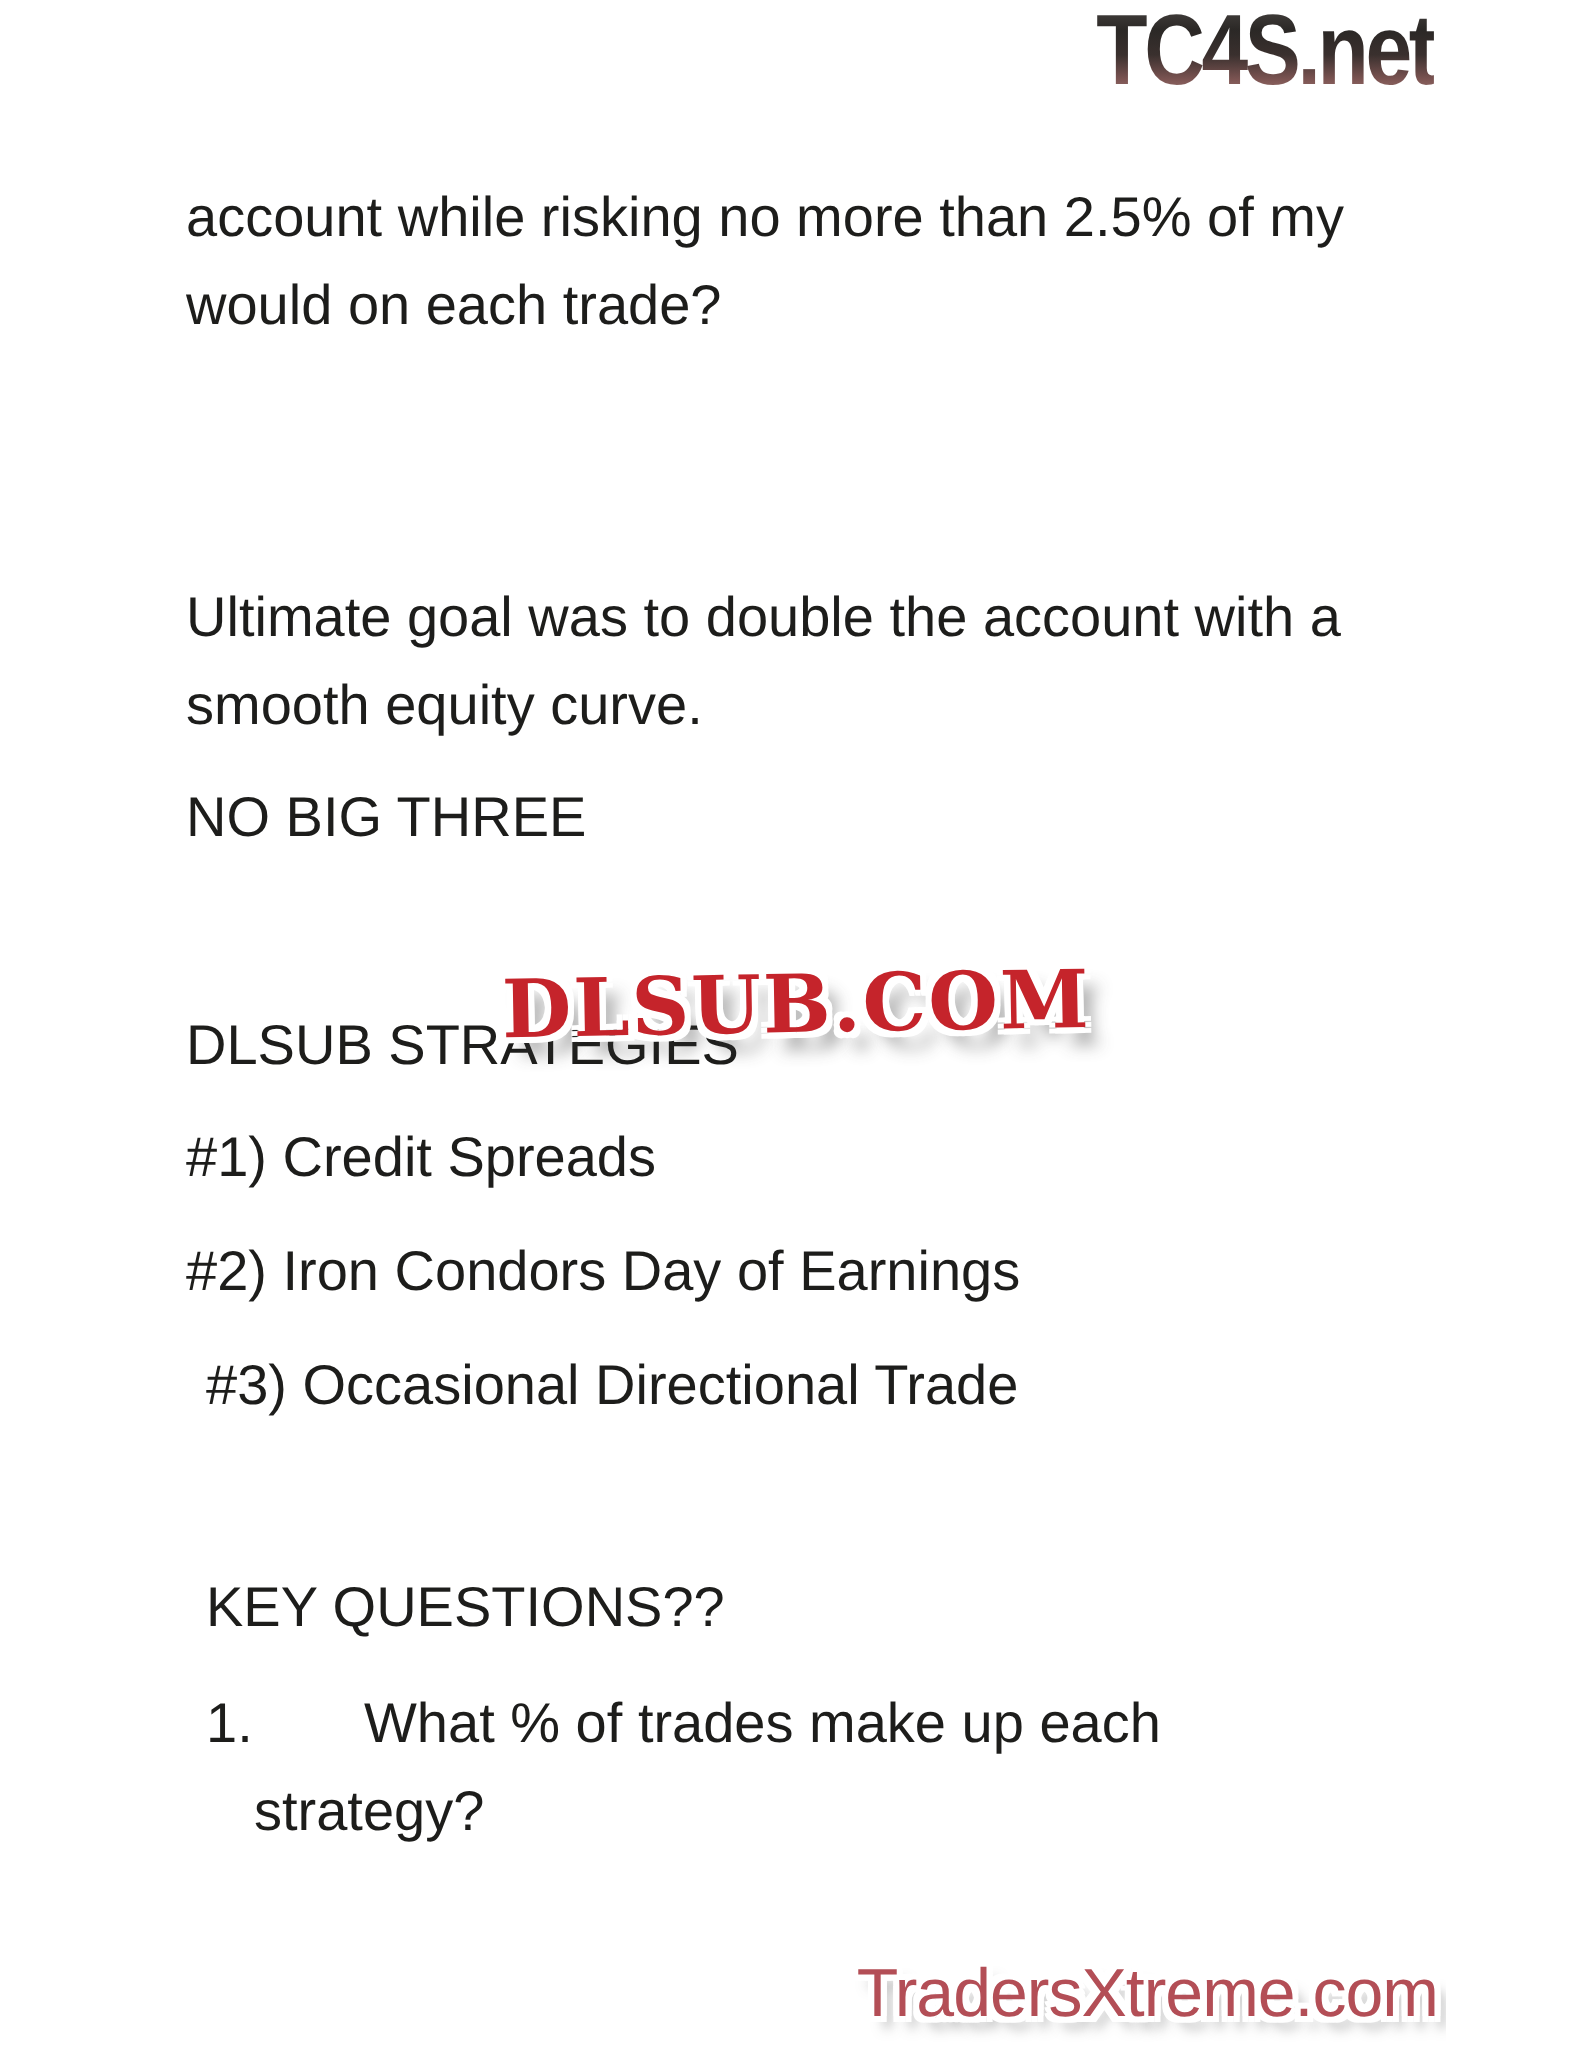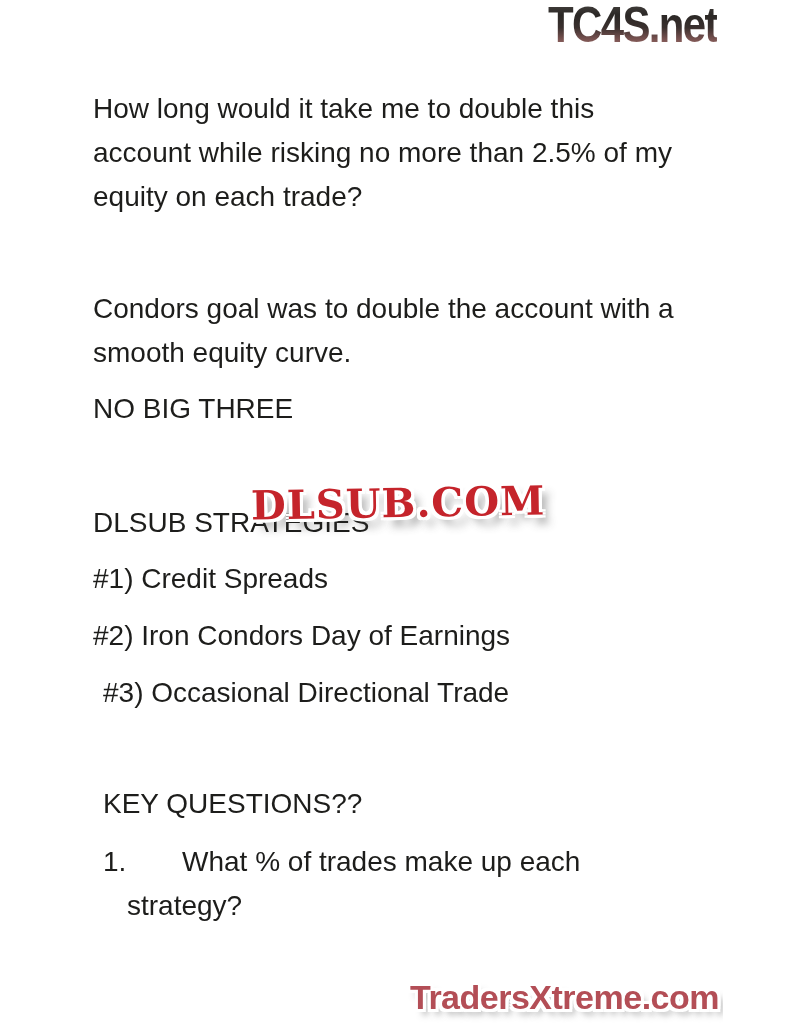--- a/index.html
+++ b/index.html
@@ -77,48 +77,47 @@
     width: 79px;
   }
   .qlist .wrapline { margin-left: 24px; }
 
   
   .tx-logo {
     position: absolute;
     top: 979px;
     right: 4px;
     font-size: 34px;
-    font-weight: bold;
+    font-weight: normal;
     line-height: 1.1;
     letter-spacing: -0.5px;
     color: #b34e56;
     white-space: nowrap;
     text-shadow:
       -3px -3px 0 #ffffff,  3px -3px 0 #ffffff,
       -3px  3px 0 #ffffff,  3px  3px 0 #ffffff,
       -3px  0   0 #ffffff,  3px  0   0 #ffffff,
        0   -3px 0 #ffffff,  0    3px 0 #ffffff,
        5px  6px 6px rgba(90,90,90,0.5);
   }
 </style>
 </head>
 <body>
 
 <div class="page">
 
   <div class="tc4s-logo">TC4S.net</div>
 
   <div class="bodytext p1">
-    <div class="tline">How long would it take me to double this</div>
     <div class="tline">account while risking no more than 2.5% of my</div>
-    <div class="tline">equity on each trade?</div>
+    <div class="tline">would on each trade?</div>
   </div>
 
   <div class="bodytext p2">
-    <div class="tline">Condors goal was to double the account with a</div>
+    <div class="tline">Ultimate goal was to double the account with a</div>
     <div class="tline">smooth equity curve.</div>
   </div>
 
   <div class="bodytext p3">NO BIG THREE</div>
 
   <div class="bodytext p4">DLSUB STRATEGIES</div>
 
   <div class="watermark">DLSUB.COM</div>
 
   <div class="bodytext s1">#1) Credit Spreads</div>

